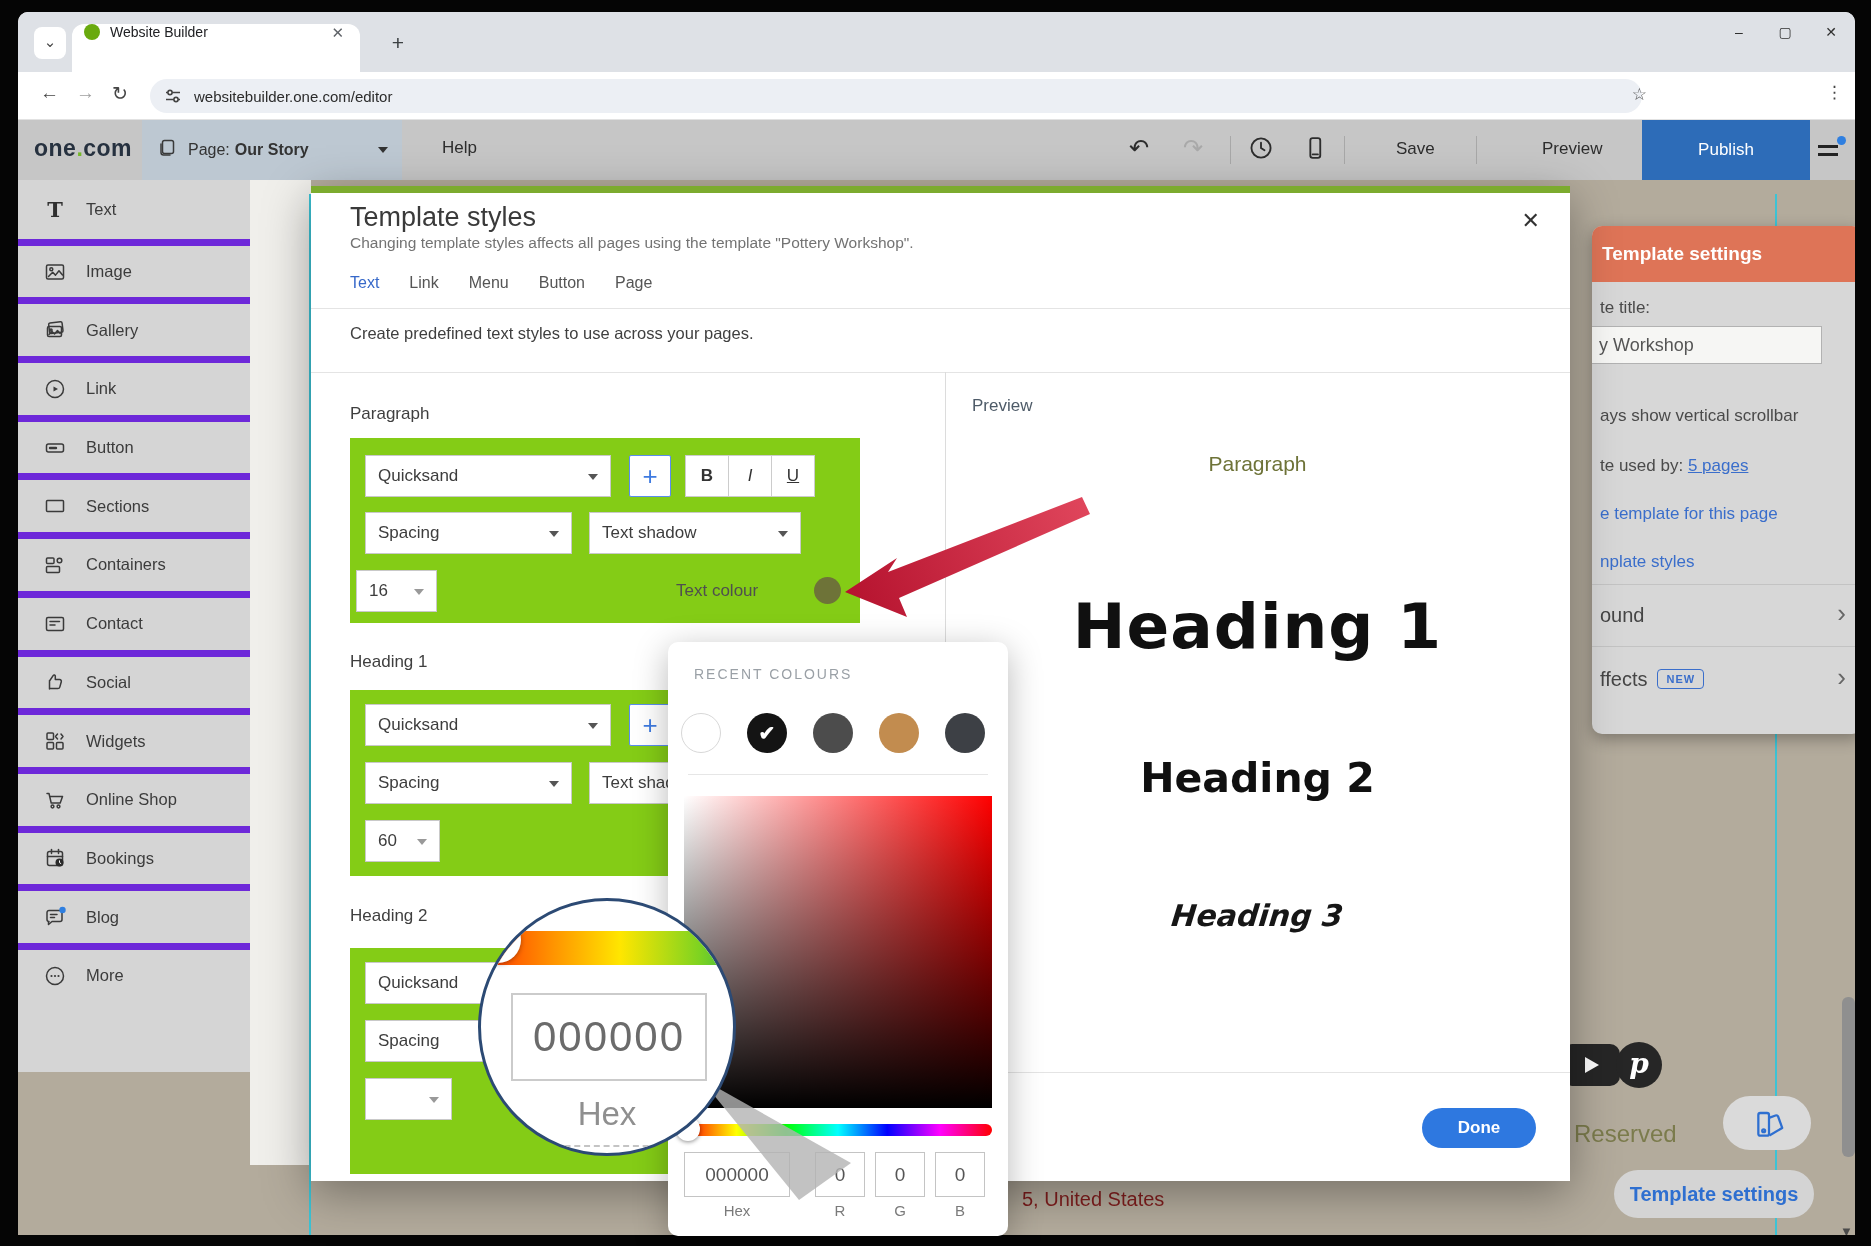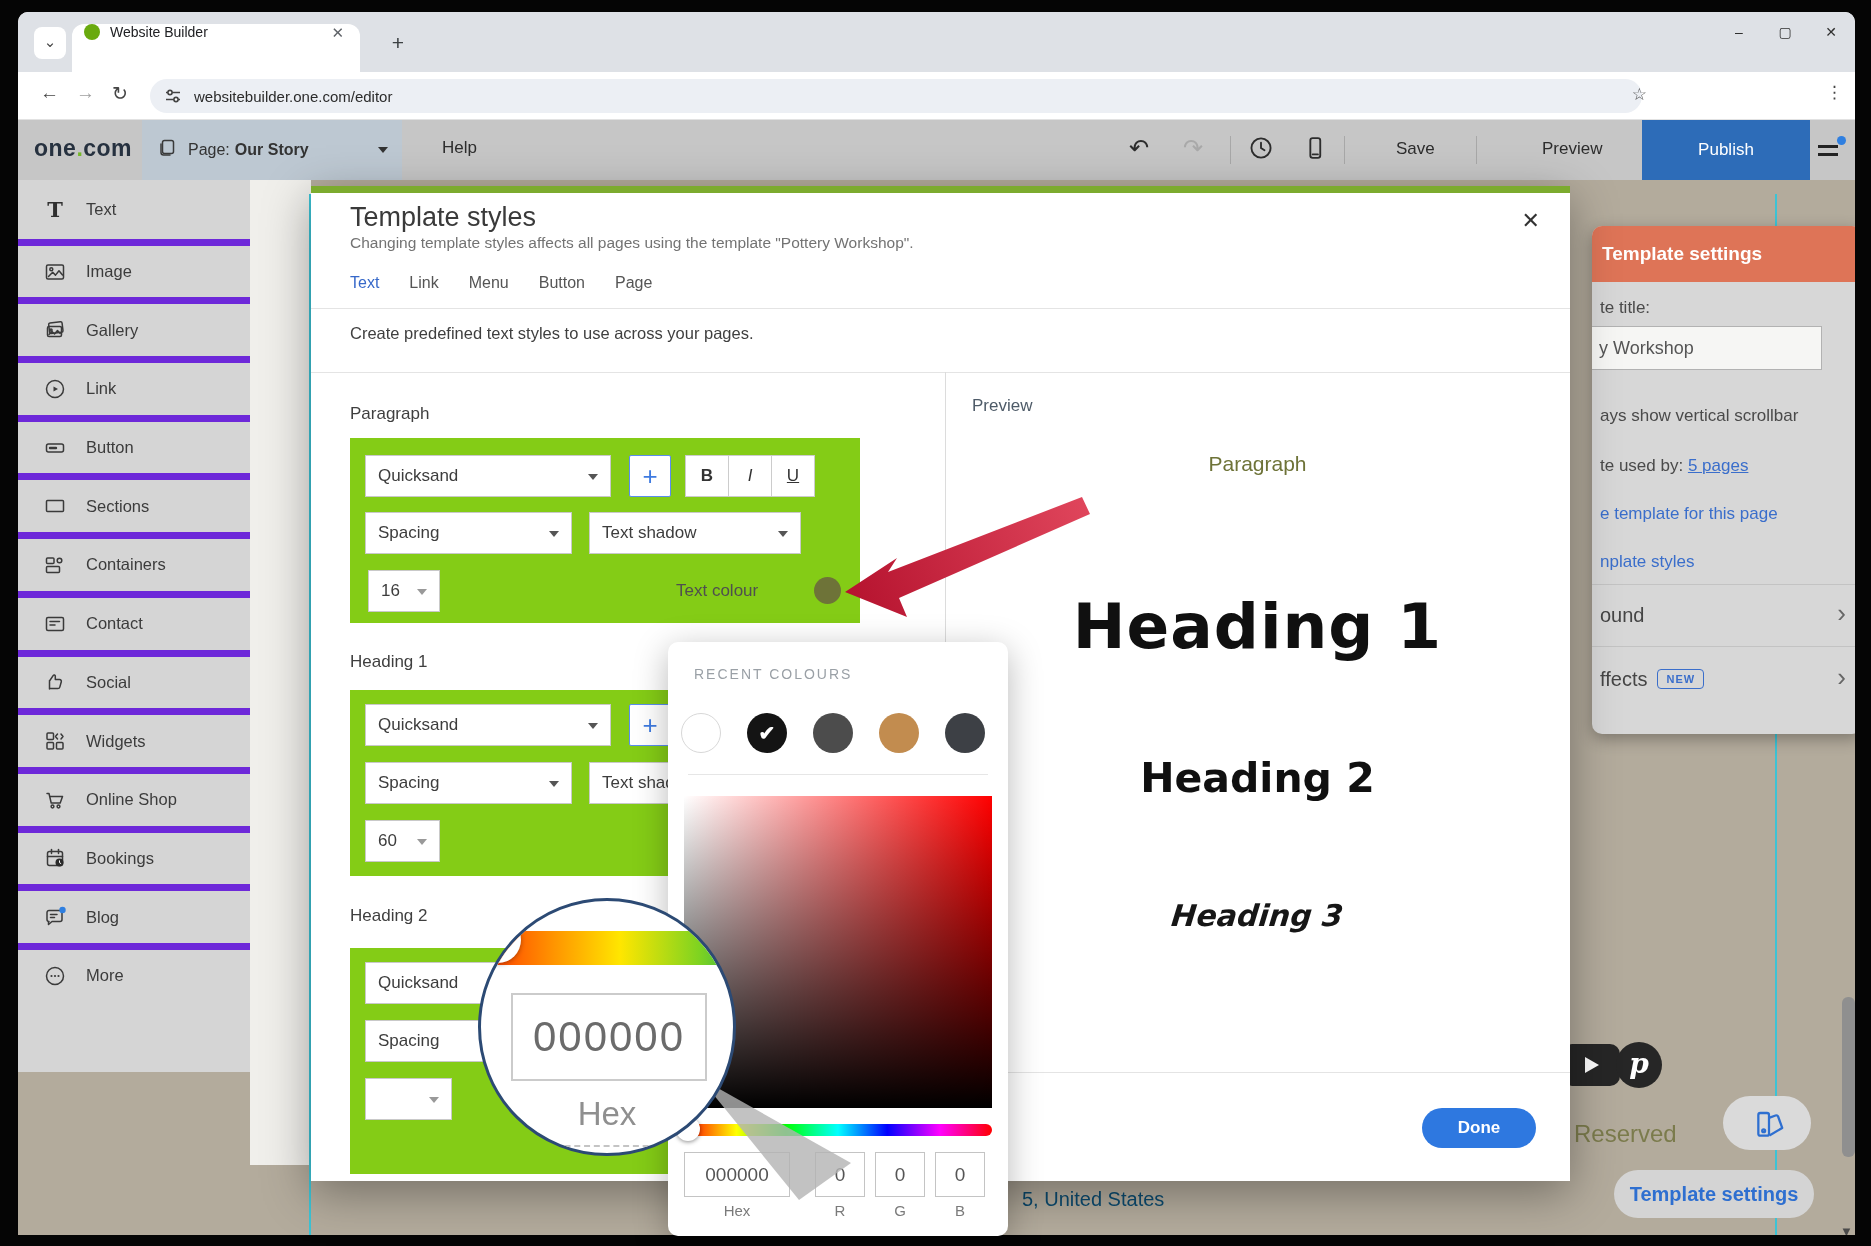--- a/index.html
+++ b/index.html
@@ -53,31 +53,31 @@
   .side-item .icn{width:26px;height:24px;flex:none;display:flex;align-items:center;justify-content:center;}
   .icn svg{stroke:#3a3a3a;fill:none;stroke-width:1.5;stroke-linecap:round;stroke-linejoin:round;}
   .side-label{margin-left:18px;font-size:16.5px;color:#3c3c3c;}
   .ticon{font-family:"DejaVu Serif",serif;font-weight:bold;font-size:21px;color:#2f2f2f;}
 
   
   .yt{position:absolute;left:1544px;top:864px;width:58px;height:42px;border-radius:10px;background:#262626;}
   .yt i{position:absolute;left:23px;top:13px;width:0;height:0;border-left:14px solid #fff;border-top:8px solid transparent;border-bottom:8px solid transparent;}
   .pin{position:absolute;left:1598px;top:862px;width:46px;height:46px;border-radius:50%;background:#262626;color:#fff;text-align:center;line-height:44px;font-family:"DejaVu Serif",serif;font-style:italic;font-weight:bold;font-size:28px;}
   .reserved{position:absolute;left:1556px;top:940px;font-size:24px;color:#7b7b4c;}
-  .address{position:absolute;left:1004px;top:1008px;font-size:20px;color:#0c4a6e;}
+  .address{position:absolute;left:1004px;top:1008px;font-size:20px;color:#7f1d1d;}
   .pill-swatch{position:absolute;left:1705px;top:916px;width:88px;height:54px;border-radius:27px;background:#dadada;display:flex;align-items:center;justify-content:center;}
   .pill-ts{position:absolute;left:1596px;top:990px;width:200px;height:48px;border-radius:24px;background:#d4d4d4;color:#2e6fd0;font-weight:bold;font-size:20px;display:flex;align-items:center;justify-content:center;}
   .scroll-thumb{position:absolute;left:1824px;top:817px;width:13px;height:160px;border-radius:6px;background:#8f8f8f;}
   .scroll-arrow{position:absolute;left:1822px;top:1044px;font-size:13px;color:#4a4a4a;}
 
   
   #settings{position:absolute;left:1574px;top:214px;width:270px;height:508px;background:#d7d7d7;border-radius:10px;box-shadow:0 5px 16px rgba(0,0,0,.3);overflow:hidden;z-index:3;}
   .sp-head{height:56px;background:#de7457;color:#fff;font-weight:bold;font-size:19px;line-height:56px;padding-left:10px;}
   .sp-text{position:absolute;left:8px;font-size:17px;color:#4a4a4a;}
-  .sp-input{position:absolute;left:-20px;top:100px;width:250px;height:44px;border:1px solid #b2b2b2;background:#f6f6f4;font-size:18px;color:#555;padding-left:26px;}
+  .sp-input{position:absolute;left:-20px;top:100px;width:250px;height:38px;border:1px solid #b2b2b2;background:#f6f6f4;font-size:18px;color:#555;padding-left:26px;}
   .sp-link{color:#3a6ecb;}
   .sp-div{position:absolute;left:0;width:100%;height:1px;background:#c3c3c3;}
   .sp-row-label{position:absolute;left:8px;font-size:20px;color:#454545;}
   .chev{position:absolute;right:16px;font-size:26px;color:#666;}
   .new-badge{display:inline-block;margin-left:10px;padding:3px 8px;border:1px solid #3a6ecb;border-radius:4px;color:#3a6ecb;font-size:11px;font-weight:bold;letter-spacing:1px;vertical-align:3px;}
 
   
   #modal{position:absolute;left:311px;top:186px;width:1259px;height:995px;background:#fff;box-shadow:0 12px 44px rgba(0,0,0,.35);z-index:10;}
   .green-bar{position:absolute;left:0;top:0;width:100%;height:7px;background:#7cab2e;}
   .m-close{position:absolute;right:30px;top:22px;font-size:22px;color:#333;}
@@ -424,21 +424,21 @@
         <div class="fmt" style="text-decoration:underline">U</div>
       </div>
       <div class="select" style="left:15px;top:74px;width:207px">
           <span>Spacing</span>
           <span class="caret"></span>
         </div>
       <div class="select" style="left:239px;top:74px;width:212px">
           <span>Text shadow</span>
           <span class="caret"></span>
         </div>
-      <div class="select" style="left:18px;top:132px;width:72px">
+      <div class="select" style="left:6px;top:132px;width:81px">
           <span>16</span>
           <span class="caret sm"></span>
         </div>
       <div class="tc-label" style="left:326px;top:132px">Text colour</div>
       <div class="tc-swatch" style="left:464px;top:139px;background:#6e7338"></div>
     </div>
 
     <div class="grp-label" style="top:466px">Heading 1</div>
     <div class="grp-panel" style="top:504px;height:186px">
       <div class="select" style="left:15px;top:14px;width:246px">

